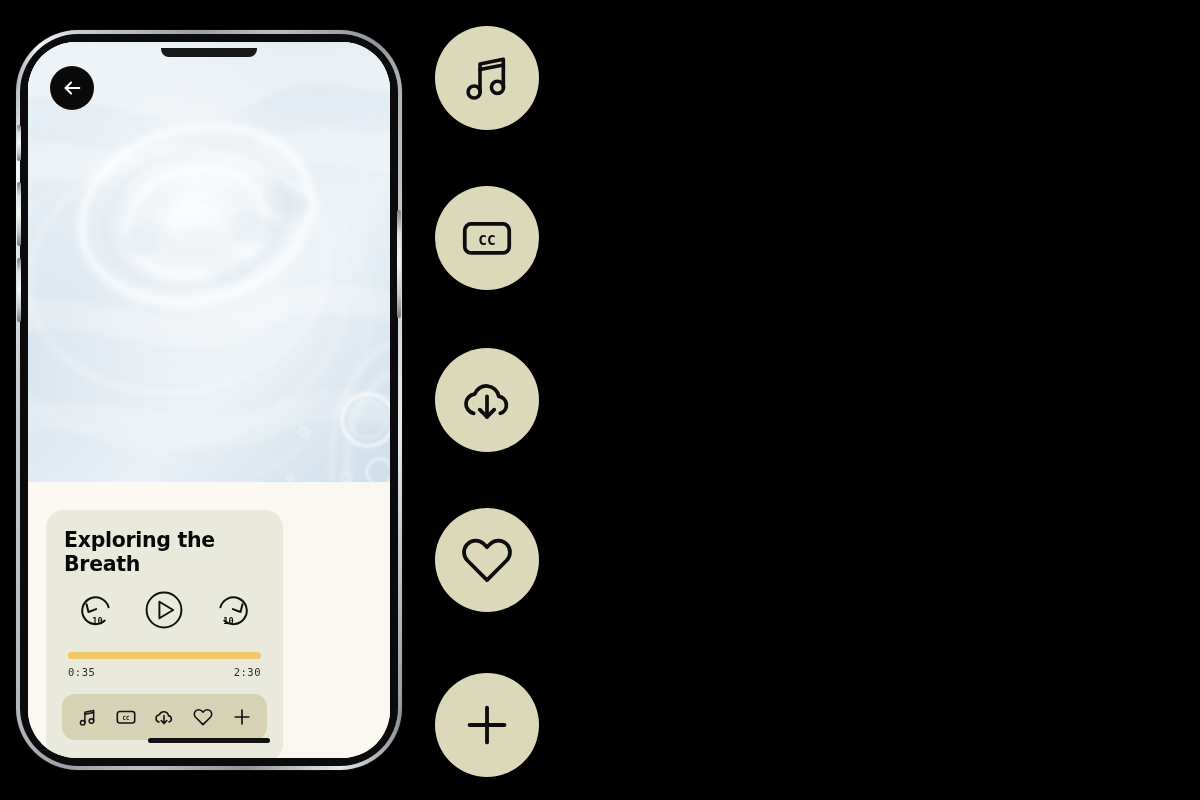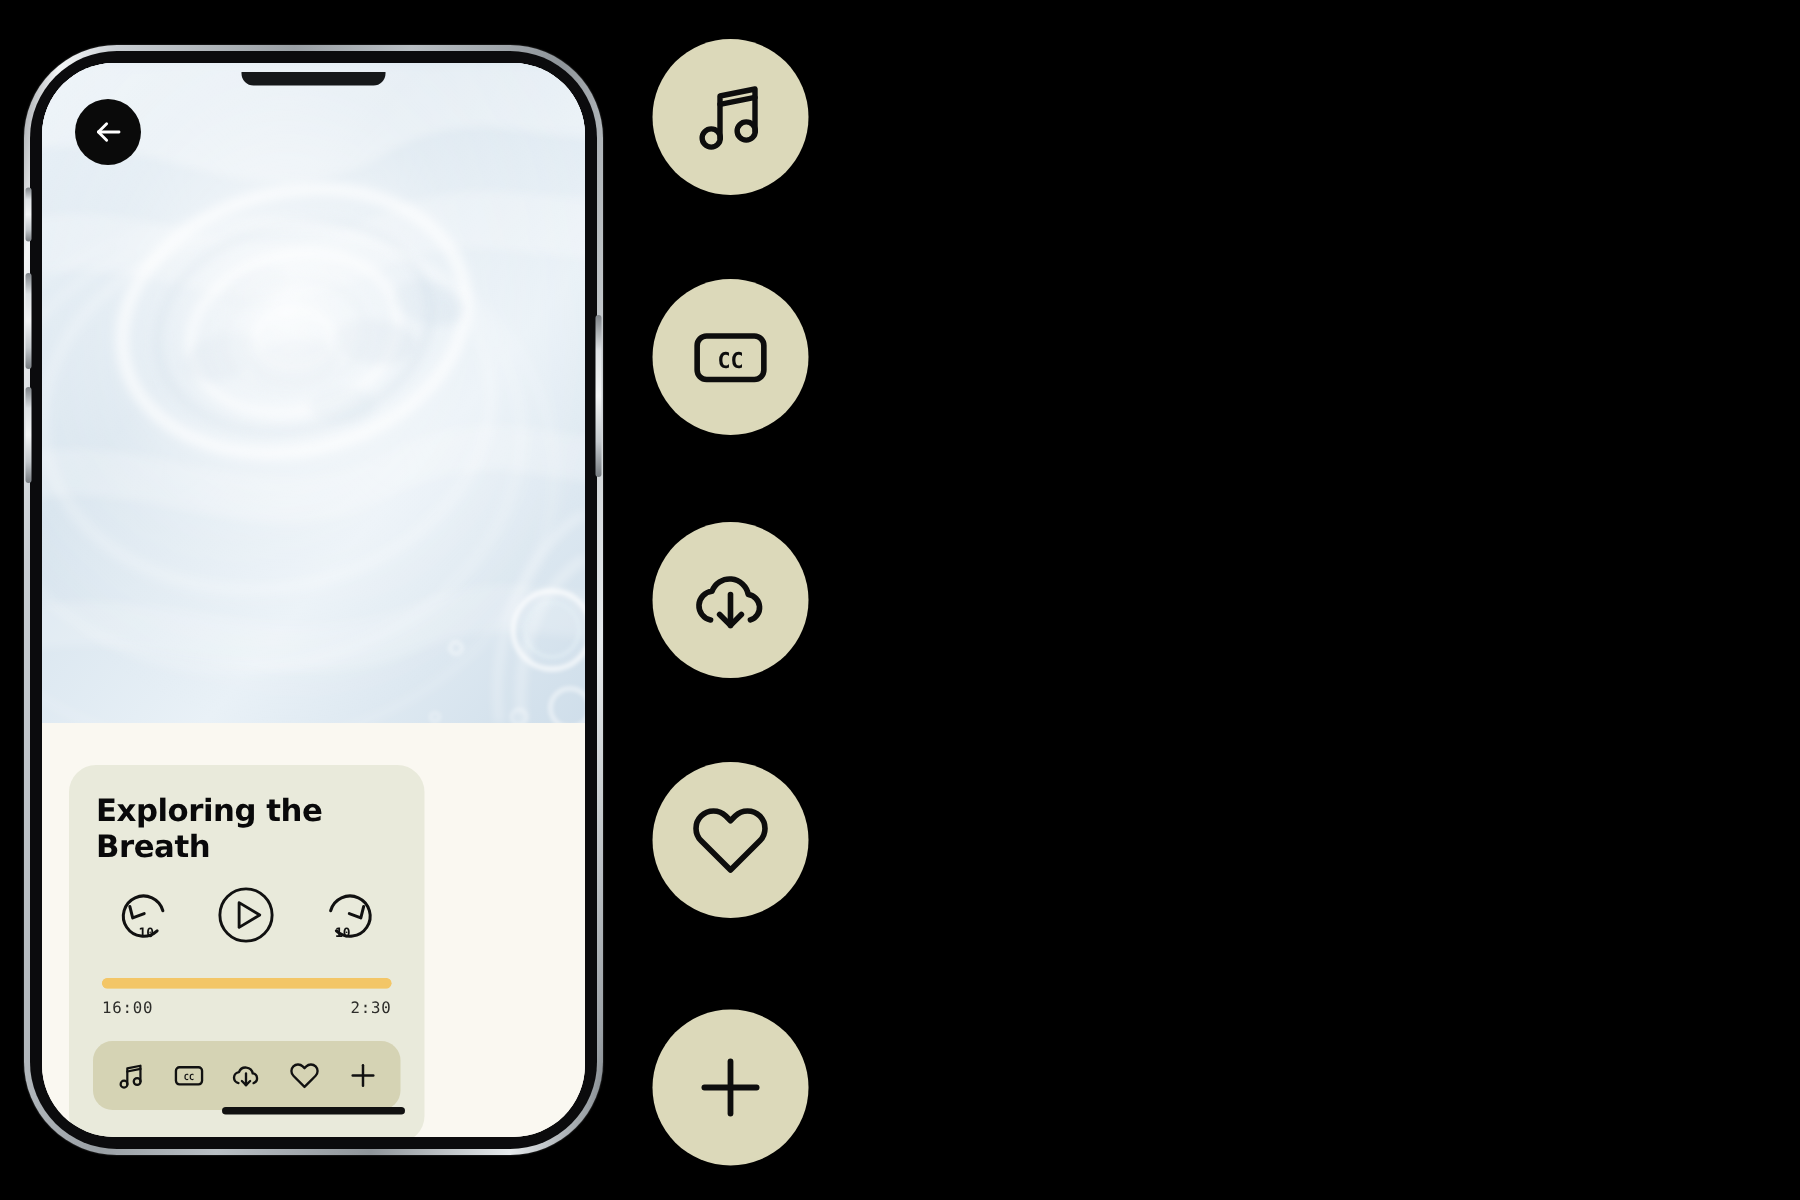--- a/index.html
+++ b/index.html
@@ -369,21 +369,21 @@
                 <text x="17" y="38" font-family="'DejaVu Sans Mono', monospace" font-size="9" font-weight="700" fill="#111111">10</text>
               </svg>
             </button>
           </div>
 
           <div class="progress-wrap">
             <div class="progress-track">
               <div class="progress-fill" id="progress-fill" style="width: 100%;"></div>
             </div>
             <div class="time-row">
-              <span>16:00</span>
+              <span>0:35</span>
               <span>2:30</span>
             </div>
           </div>
 
           <div class="card-toolbar">
 
             <button class="tb-btn">
               <svg width="21" height="21" viewBox="0 0 24 24" fill="none" stroke="#111111" stroke-width="1.7" stroke-linecap="round" stroke-linejoin="round">
                 <path d="M9 18V6l10-2v12"></path>
                 <circle cx="6.5" cy="18" r="2.6"></circle>

